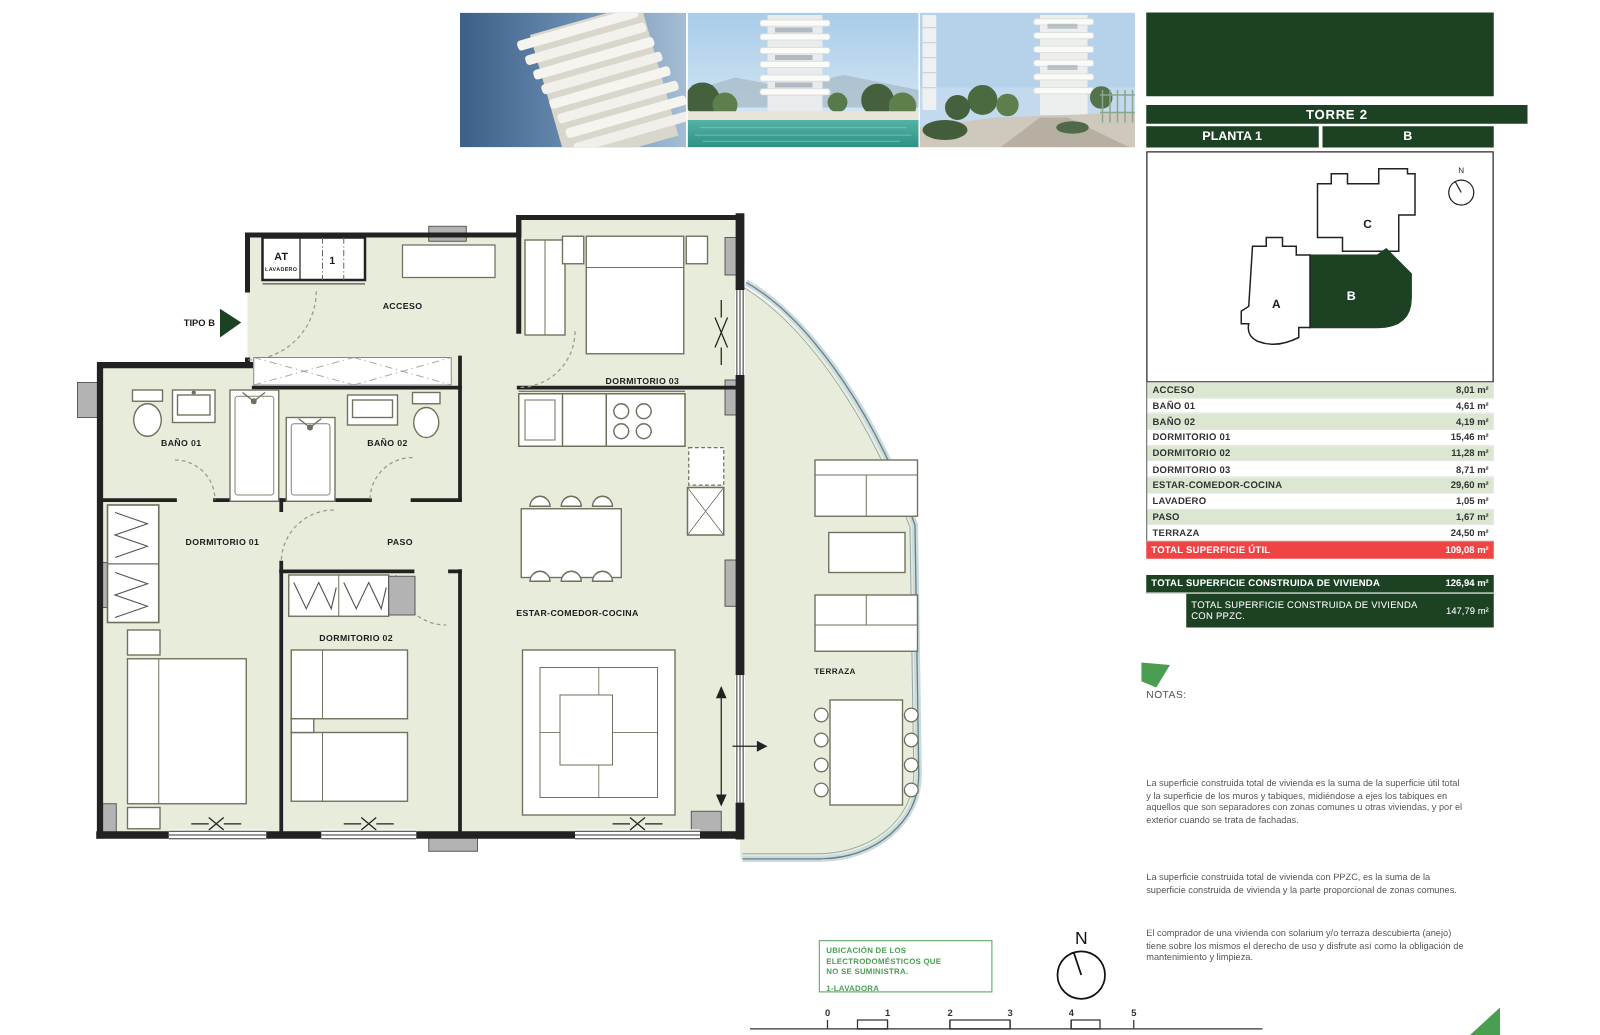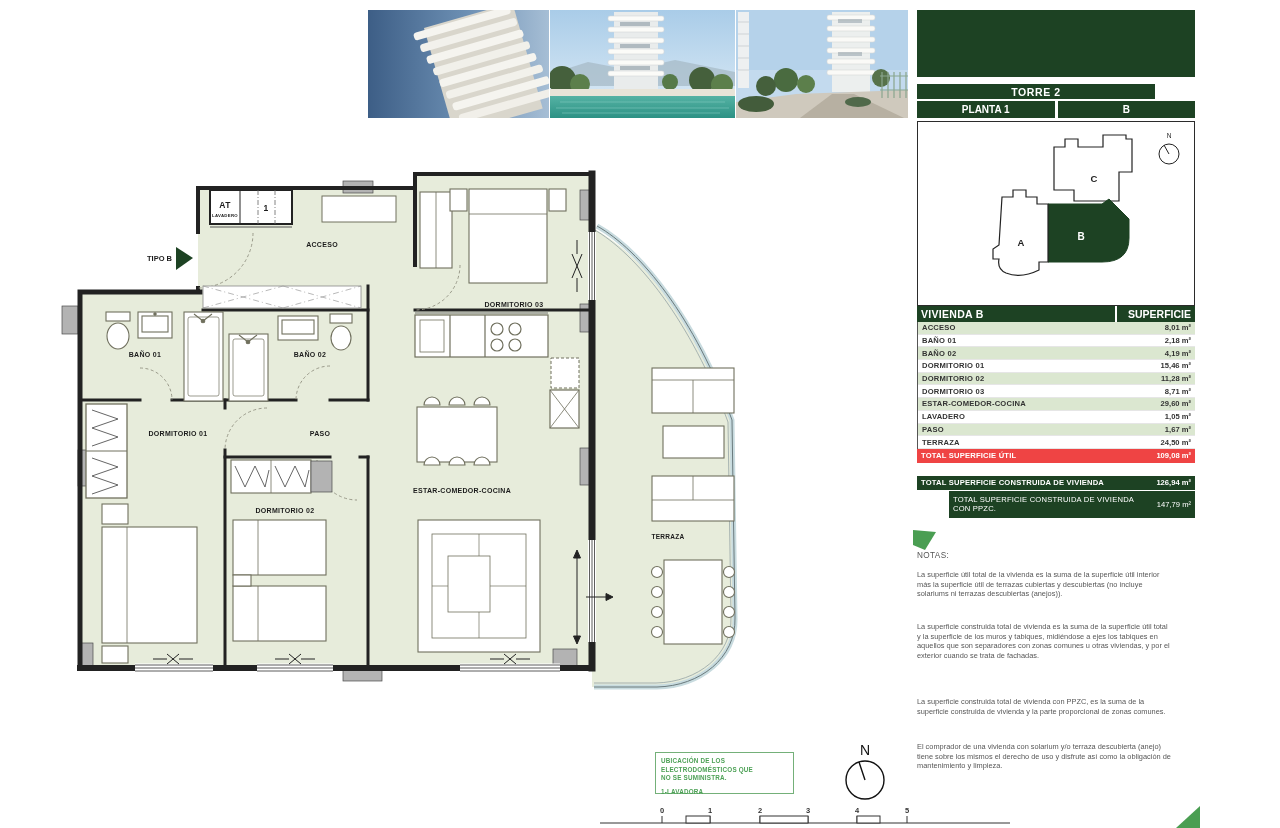--- a/index.html
+++ b/index.html
@@ -4,21 +4,21 @@
 <style>
   html,body{margin:0;padding:0;background:#888;}
   #page{position:relative;width:1280px;height:828px;background:#fff;overflow:hidden;
         font-family:"Liberation Sans",sans-serif;}
   .abs{position:absolute;}
   
   .photo{position:absolute;top:10px;height:108px;overflow:hidden;}
   
   .panel{position:absolute;left:917px;top:0;width:278px;height:828px;}
   .logo-block{position:absolute;left:0;top:10px;width:278px;height:67px;background:#1d4223;}
-  .bar{position:absolute;left:0;width:238px;background:#1d4223;color:#fff;display:flex;
+  .bar{position:absolute;left:0;width:305px;background:#1d4223;color:#fff;display:flex;
        align-items:center;justify-content:center;font-weight:bold;}
   .torre{top:84px;height:15px;font-size:10.5px;letter-spacing:.6px;}
   .planta-row{position:absolute;left:0;top:101px;width:278px;height:17px;display:flex;gap:3px;}
   .planta-cell{background:#1d4223;color:#fff;font-weight:bold;font-size:10px;display:flex;
        align-items:center;justify-content:center;flex:1;}
   .keyplan-box{position:absolute;left:0;top:121px;width:276px;height:183px;background:#fff;
        border:1px solid #2b2b2b;}
   
   .tbl{position:absolute;left:0;top:306px;width:278px;}
   .thead{display:flex;gap:2px;height:16px;}
@@ -389,32 +389,28 @@
       <text x="103" y="124" font-size="9.5" font-weight="bold" fill="#222" text-anchor="middle">A</text>
       <g>
         <text x="251" y="16" font-size="6.5" fill="#222" text-anchor="middle">N</text>
         <circle cx="251" cy="32" r="10" fill="none" stroke="#222" stroke-width="1"></circle>
         <path d="M251,32 L246,23" stroke="#222" stroke-width="1" fill="none"></path>
       </g>
     </svg>
   </div>
 
   <div class="tbl">
-    <div class="thead">
-      <div class="c1">VIVIENDA B</div>
-      <div class="c2">SUPERFICIE</div>
-    </div>
     <div class="tbody">
       <div class="trow">
             <span class="tl">ACCESO</span>
             <span class="tv">8,01 m²</span>
           </div>
       <div class="trow">
             <span class="tl">BAÑO 01</span>
-            <span class="tv">2,18 m²</span>
+            <span class="tv">4,61 m²</span>
           </div>
       <div class="trow">
             <span class="tl">BAÑO 02</span>
             <span class="tv">4,19 m²</span>
           </div>
       <div class="trow">
             <span class="tl">DORMITORIO 01</span>
             <span class="tv">15,46 m²</span>
           </div>
       <div class="trow">
@@ -454,21 +450,20 @@
       <span class="tl">TOTAL SUPERFICIE CONSTRUIDA DE VIVIENDA CON PPZC.</span>
       <span class="tv" style="flex:1;">147,79 m²</span>
     </div>
   </div>
 </div>
 
 <svg class="abs" style="left:913px;top:529px;" width="26" height="24" viewBox="0 0 26 24">
   <polygon points="0,1 23,3 12,21 0,16" fill="#4a9e52"></polygon>
 </svg>
 <div class="notes-head">NOTAS:</div>
-<div class="note-p" style="top:570px;">La superficie útil total de la vivienda es la suma de la superficie útil interior más la superficie útil de terrazas cubiertas y descubiertas (no incluye solariums ni terrazas descubiertas (anejos)).</div>
 <div class="note-p" style="top:697px;">La superficie construida total de vivienda con PPZC, es la suma de la superficie construida de vivienda y la parte proporcional de zonas comunes.</div>
 <div class="note-p" style="top:622px;">La superficie construida total de vivienda es la suma de la superficie útil total y la superficie de los muros y tabiques, midiéndose a ejes los tabiques en aquellos que son separadores con zonas comunes u otras viviendas, y por el exterior cuando se trata de fachadas.</div>
 <div class="note-p" style="top:742px;">El comprador de una vivienda con solarium y/o terraza descubierta (anejo) tiene sobre los mismos el derecho de uso y disfrute así como la obligación de mantenimiento y limpieza.</div>
 <svg class="abs" style="left:1176px;top:806px;" width="24" height="22" viewBox="0 0 24 22">
   <polygon points="24,0 24,22 0,22" fill="#4a9e52"></polygon>
 </svg>
 
 <div class="legend">
   <div>UBICACIÓN DE LOS ELECTRODOMÉSTICOS QUE</div>
   <div>NO SE SUMINISTRA.</div>

